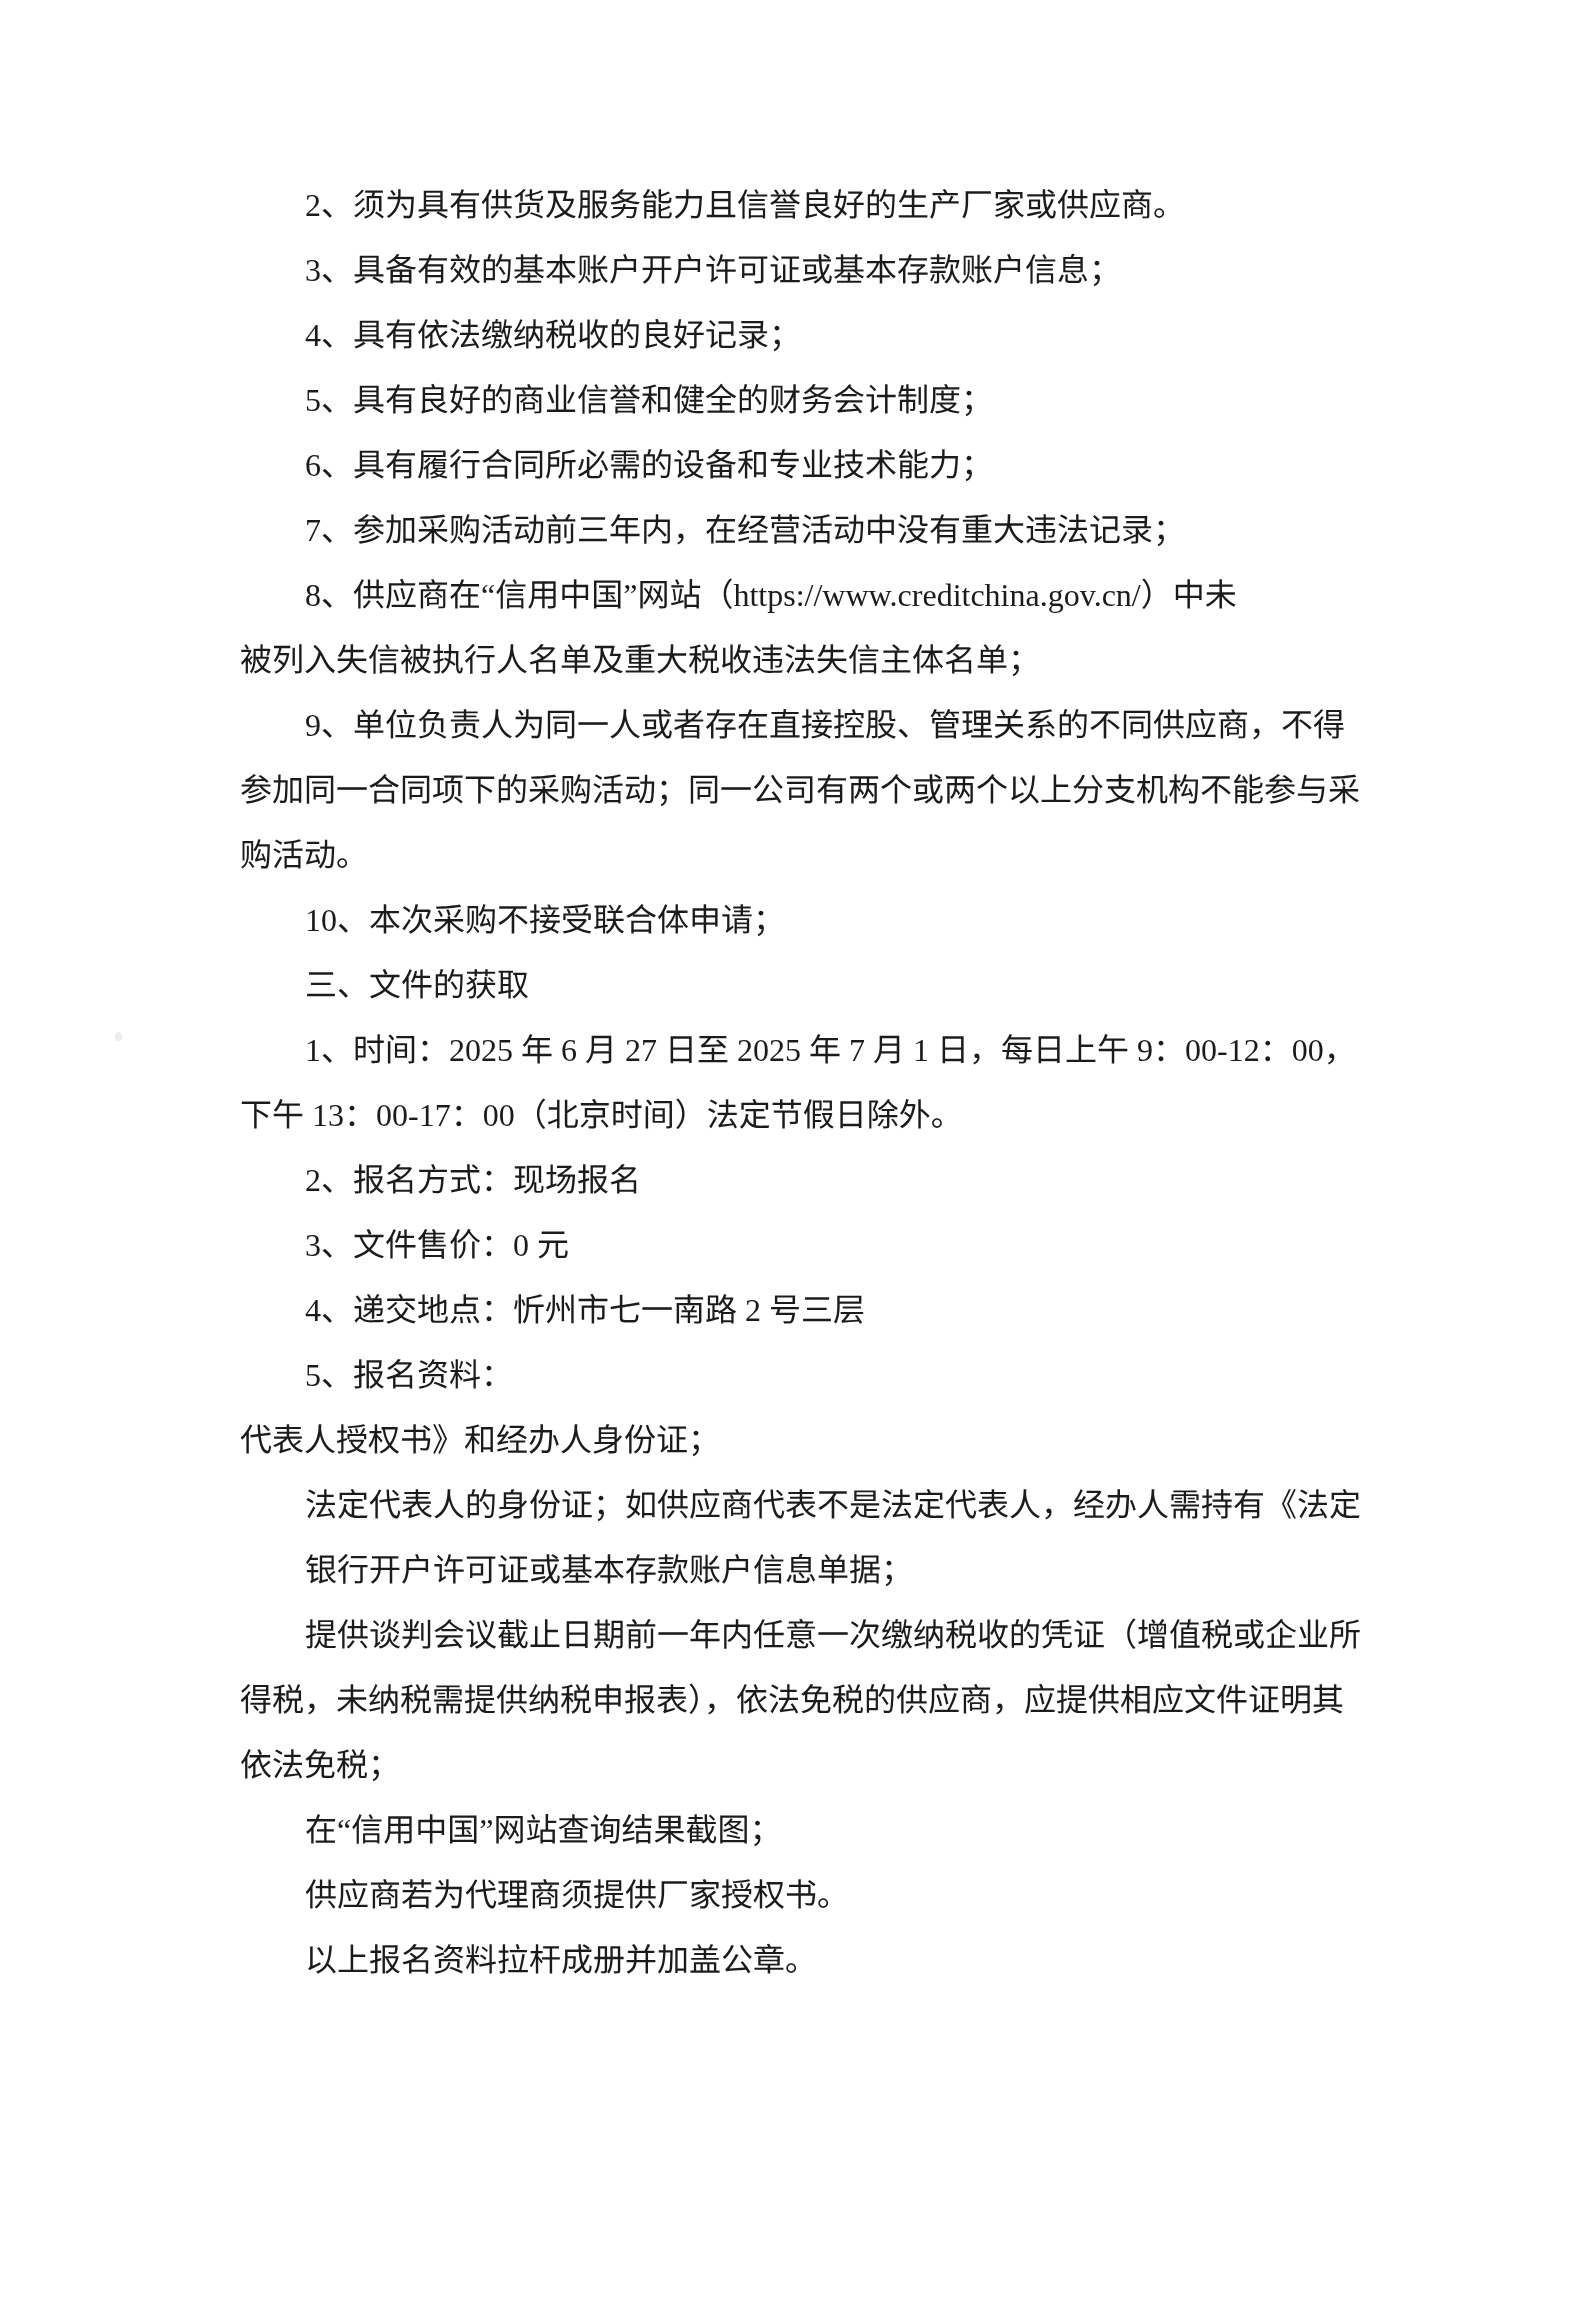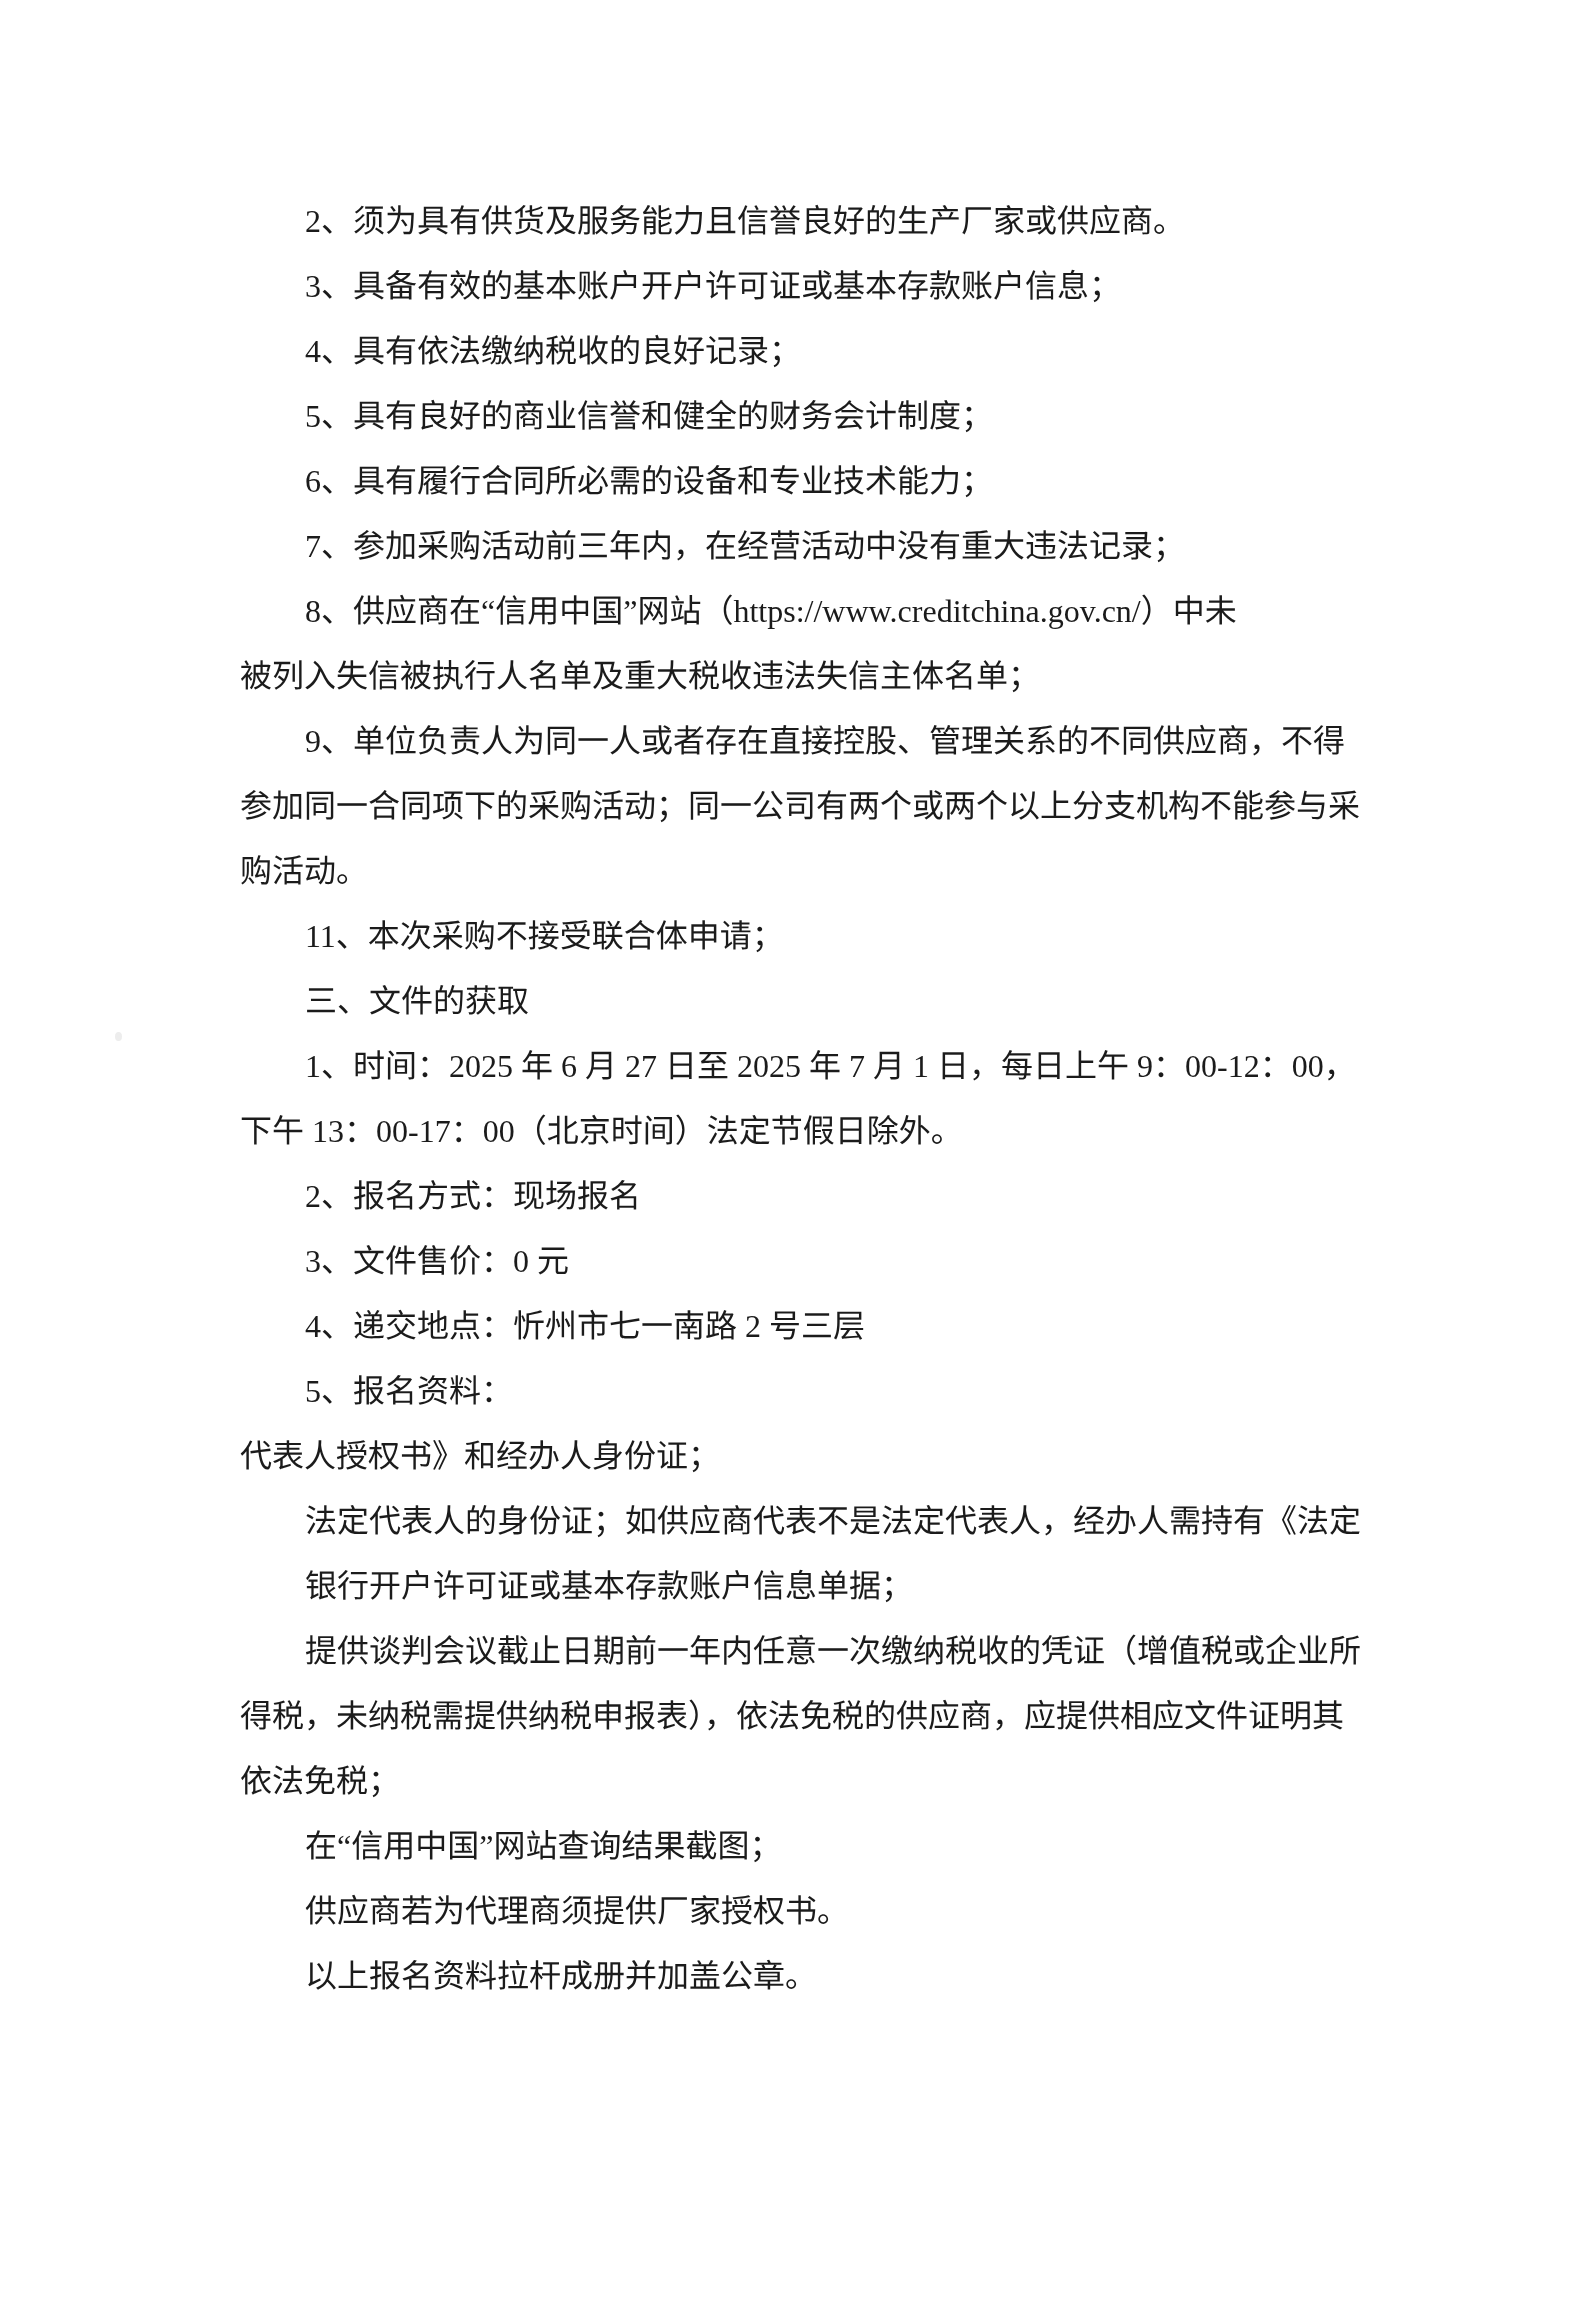--- a/index.html
+++ b/index.html
@@ -11,21 +11,21 @@
     height: 2319px;
     background: #ffffff;
     position: relative;
     overflow: hidden;
     font-family: "Liberation Serif", "DejaVu Serif", serif;
     color: #1b1b1b;
   }
   .doc {
     position: absolute;
     left: 240px;
-    top: 189px;
+    top: 173px;
     width: 1132px;
   }
   .line {
     height: 65px;
     line-height: 65px;
     font-size: 32px;
     white-space: nowrap;
     letter-spacing: 0;
   }
   .indent {
@@ -54,21 +54,21 @@
   <div class="line indent">3、具备有效的基本账户开户许可证或基本存款账户信息；</div>
   <div class="line indent">4、具有依法缴纳税收的良好记录；</div>
   <div class="line indent">5、具有良好的商业信誉和健全的财务会计制度；</div>
   <div class="line indent">6、具有履行合同所必需的设备和专业技术能力；</div>
   <div class="line indent">7、参加采购活动前三年内，在经营活动中没有重大违法记录；</div>
   <div class="line indent">8、供应商在“信用中国”网站（https://www.creditchina.gov.cn/）中未</div>
   <div class="line">被列入失信被执行人名单及重大税收违法失信主体名单；</div>
   <div class="line indent">9、单位负责人为同一人或者存在直接控股、管理关系的不同供应商，不得</div>
   <div class="line">参加同一合同项下的采购活动；同一公司有两个或两个以上分支机构不能参与采</div>
   <div class="line">购活动。</div>
-  <div class="line indent">11、本次采购不接受联合体申请；</div>
+  <div class="line indent">10、本次采购不接受联合体申请；</div>
   <div class="line indent bold">三、文件的获取</div>
   <div class="line indent">1、时间：2025 年 6 月 27 日至 2025 年 7 月 1 日，每日上午 9：00-12：00，</div>
   <div class="line">下午 13：00-17：00（北京时间）法定节假日除外。</div>
   <div class="line indent">2、报名方式：现场报名</div>
   <div class="line indent">3、文件售价：0 元</div>
   <div class="line indent">4、递交地点：忻州市七一南路 2 号三层</div>
   <div class="line indent">5、报名资料：</div>
   <div class="line">代表人授权书》和经办人身份证；</div>
   <div class="line indent">法定代表人的身份证；如供应商代表不是法定代表人，经办人需持有《法定</div>
   <div class="line indent">银行开户许可证或基本存款账户信息单据；</div>

